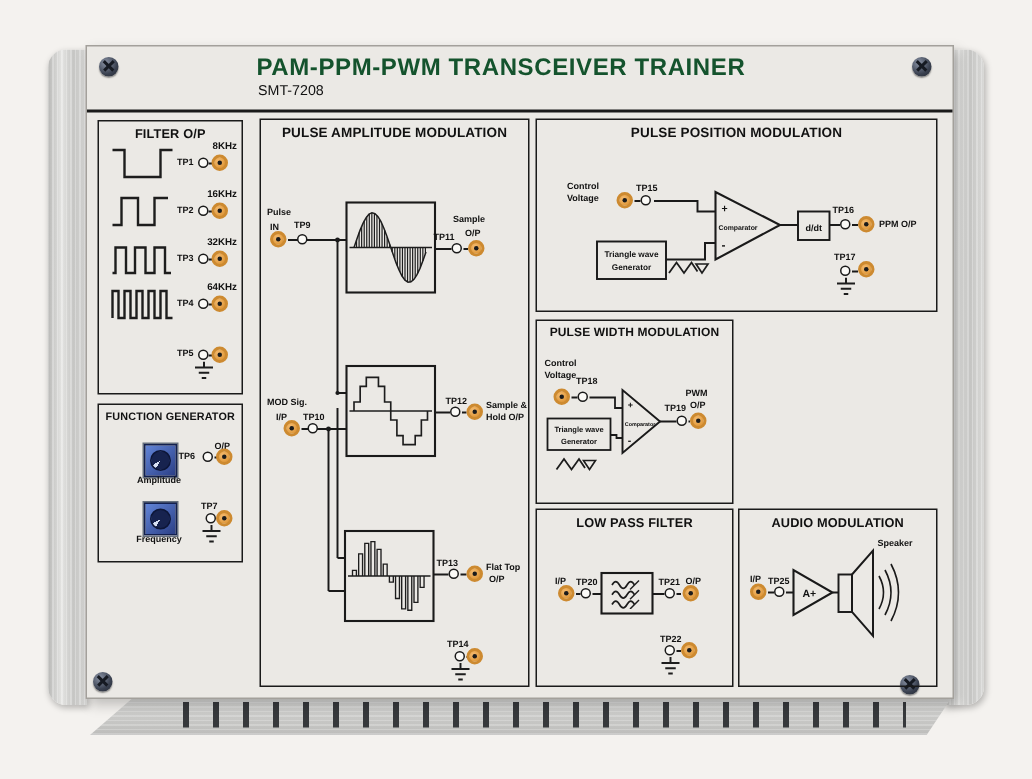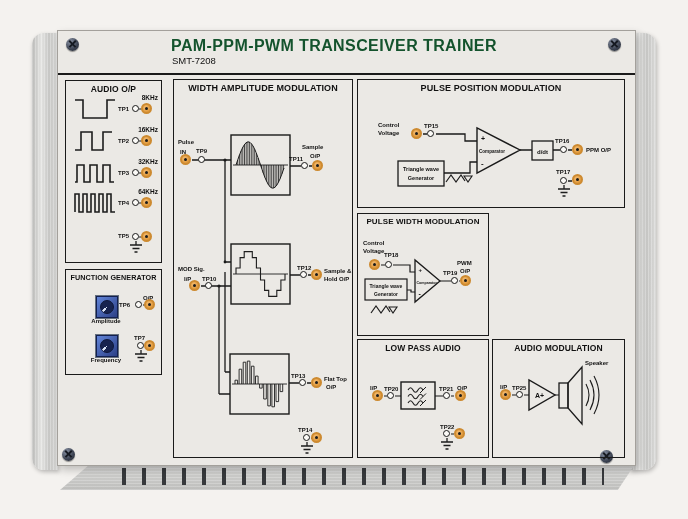--- a/index.html
+++ b/index.html
@@ -62,21 +62,21 @@
     <div class="screw" style="left:7.5px;top:6.5px"></div>
     <div class="screw" style="left:549.5px;top:6.5px"></div>
     <div class="screw" style="left:3.5px;top:416.5px"></div>
     <div class="screw" style="left:541.5px;top:418.5px"></div>
 
     <div class="title">PAM-PPM-PWM TRANSCEIVER TRAINER</div>
     <div class="model">SMT-7208</div>
     <div class="hline"></div>
 
     <div class="sec" style="left:7px;top:49px;width:95px;height:181px">
-      <div class="sec-title">AUDIO O/P</div>
+      <div class="sec-title">FILTER O/P</div>
       <svg class="schem" width="95" height="181">
         <path d="M73,28 H76 M73,60 H76 M73,92 H76 M73,122 H76 M73,156 H76" stroke="#1a1a1a" stroke-width="1.2" fill="none"></path>
       </svg>
       <svg width="42" height="26" style="position:absolute;left:8px;top:15px">
           <path d="M1,4 H9 V22 H33 V4 H41" fill="none" stroke="#1d1d1d" stroke-width="1.6"></path>
         </svg>
       <svg width="42" height="26" style="position:absolute;left:8px;top:47px">
           <path d="M1,22 H7 V4 H18 V22 H29 V4 H38" fill="none" stroke="#1d1d1d" stroke-width="1.6"></path>
         </svg>
       <svg width="42" height="26" style="position:absolute;left:8px;top:79px">
@@ -131,21 +131,21 @@
       <div class="lbl" style="left:68px;top:65px">TP7</div>
       <div class="tp" style="left:71px;top:72px"></div>
       <div class="sock" style="left:78px;top:70px"></div>
       <svg width="14" height="13" style="position:absolute;left:68px;top:80px">
           <path d="M7,0 V4 M1,4 H13 M3.5,7.5 H10.5 M5.5,11 H8.5" fill="none" stroke="#1d1d1d" stroke-width="1.3"></path>
         </svg>
     </div>
 
 
     <div class="sec" style="left:115px;top:48px;width:178px;height:377px">
-      <div class="sec-title" style="font-size:9px">WIDTH AMPLITUDE MODULATION</div>
+      <div class="sec-title" style="font-size:9px">PULSE AMPLITUDE MODULATION</div>
       <svg class="schem" width="178" height="377">
         <path d="M18,80 H57 M51,80 V182 M51,182 H57 M51,192 V292 M51,292 H56
                  M27,206 H57 M45,206 V314 M45,314 H56
                  M116,86 H127 M135,86 H138
                  M116,195 H126 M134,195 H137
                  M115,303 H125 M133,303 H137 M137,358 H138" stroke="#1a1a1a" stroke-width="1.3" fill="none"></path>
         <circle cx="51" cy="80" r="1.6" fill="#1a1a1a"></circle>
         <circle cx="45" cy="206" r="1.6" fill="#1a1a1a"></circle>
         <circle cx="51" cy="182" r="1.4" fill="#1a1a1a"></circle>
         <rect x="57" y="55" width="59" height="60" fill="none" stroke="#1a1a1a" stroke-width="1.4"></rect>
@@ -262,21 +262,21 @@
       <div class="lbl" style="left:198px;top:89px">TP17</div>
       <div class="tp" style="left:202px;top:97px"></div>
       <div class="sock" style="left:214px;top:94px"></div>
       <svg width="14" height="13" style="position:absolute;left:199px;top:105px">
           <path d="M7,0 V4 M1,4 H13 M3.5,7.5 H10.5 M5.5,11 H8.5" fill="none" stroke="#1d1d1d" stroke-width="1.3"></path>
         </svg>
     </div>
 
 
     <div class="sec" style="left:299px;top:308px;width:130px;height:117px">
-      <div class="sec-title">LOW PASS AUDIO</div>
+      <div class="sec-title">LOW PASS FILTER</div>
       <svg class="schem" width="130" height="117">
         <path d="M26,56 H29 M37,56 H43 M77,56 H85 M93,56 H96 M93,94 H96" stroke="#1a1a1a" stroke-width="1.2" fill="none"></path>
         <rect x="43" y="42" width="34" height="27" fill="none" stroke="#1a1a1a" stroke-width="1.4"></rect>
       </svg>
       <svg width="24" height="20" style="position:absolute;left:48px;top:46px">
           <path d="M2,4 q2.5,-4.5 5,0 q2.5,4.5 5,0 q2.5,-4.5 5,0" fill="none" stroke="#1d1d1d" stroke-width="1.1"></path>
           <path d="M20,1 L14,7" fill="none" stroke="#1d1d1d" stroke-width="1"></path>
           <path d="M2,10.5 q2.5,-4.5 5,0 q2.5,4.5 5,0 q2.5,-4.5 5,0" fill="none" stroke="#1d1d1d" stroke-width="1.1"></path>
           <path d="M20,7.5 L14,13.5" fill="none" stroke="#1d1d1d" stroke-width="1"></path>
           <path d="M2,17 q2.5,-4.5 5,0 q2.5,4.5 5,0 q2.5,-4.5 5,0" fill="none" stroke="#1d1d1d" stroke-width="1.1"></path>

